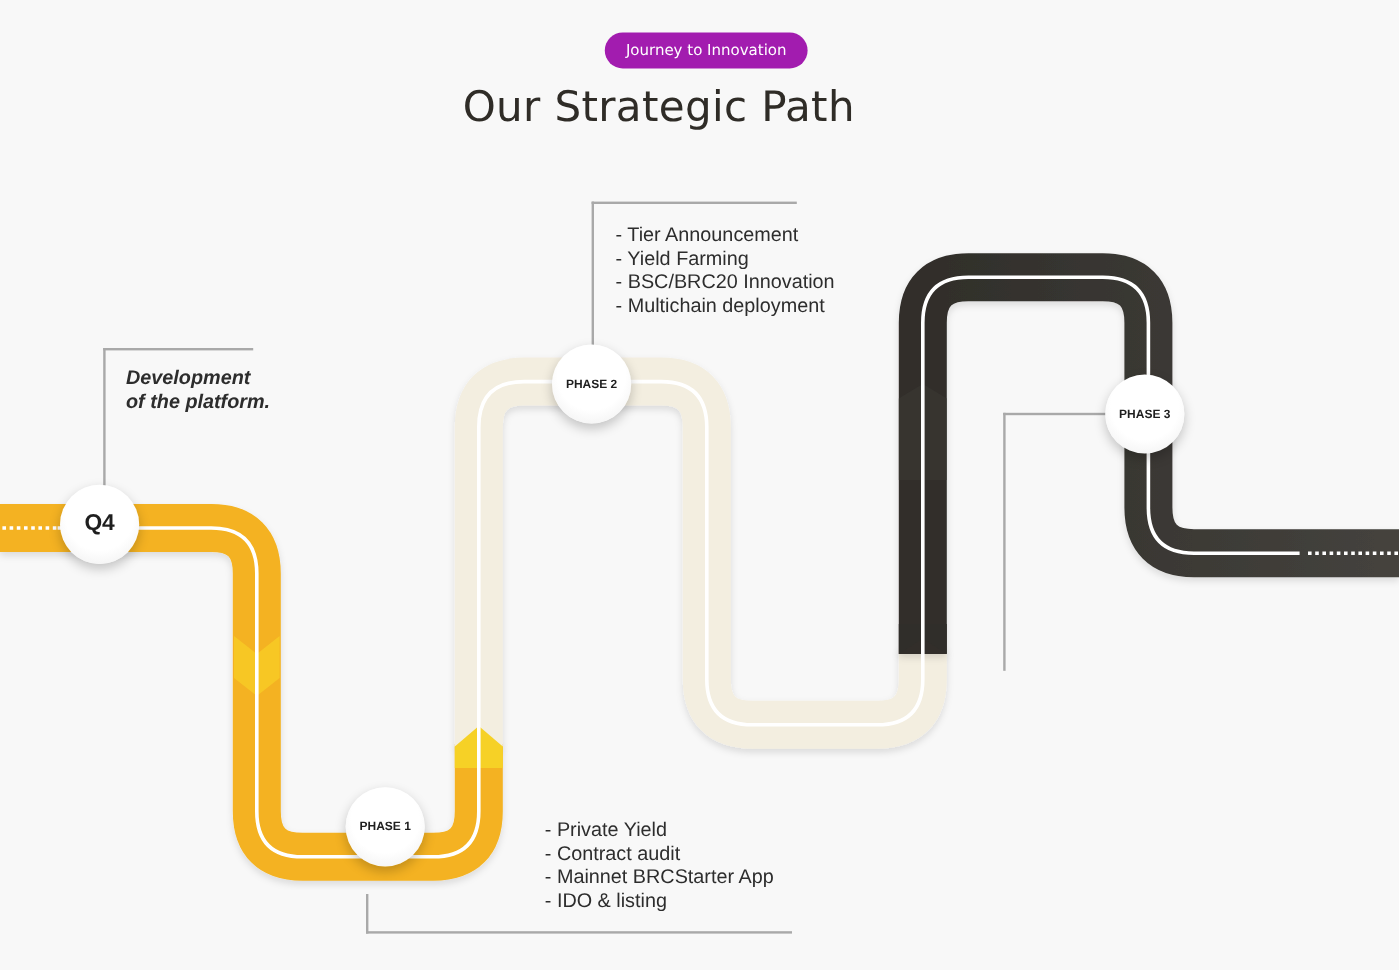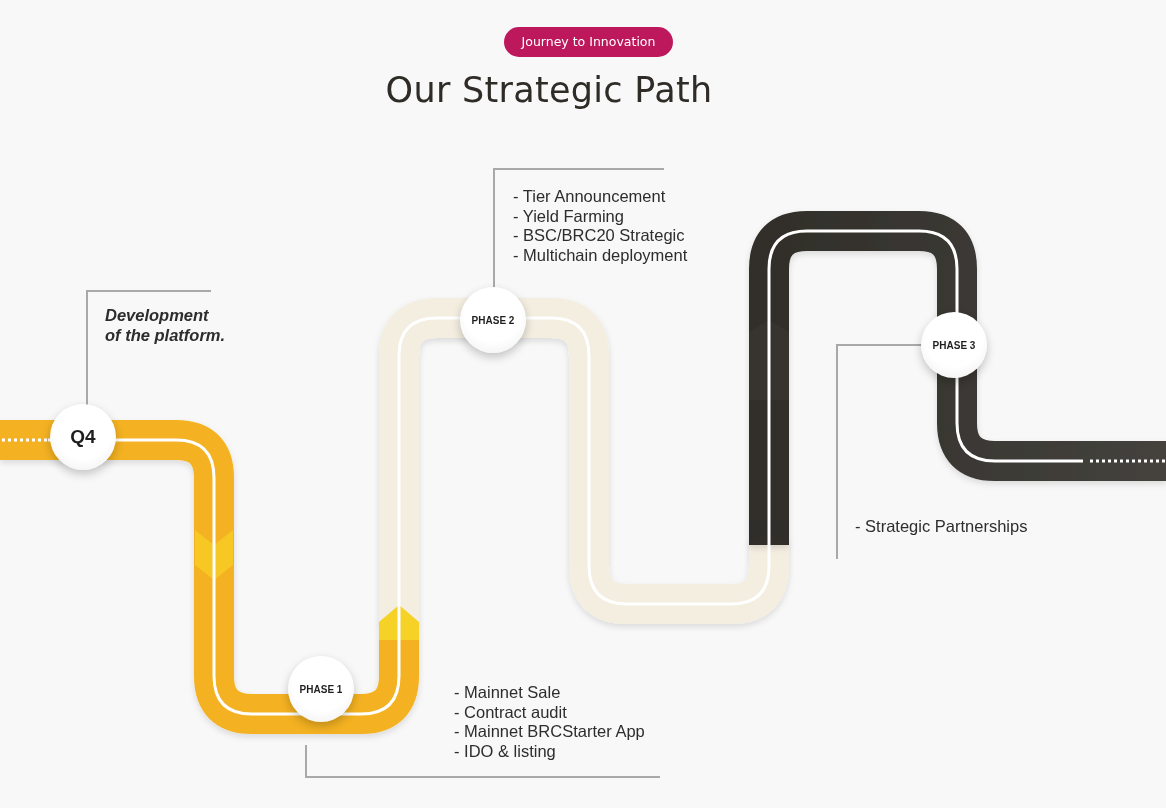--- a/index.html
+++ b/index.html
@@ -1,17 +1,17 @@
 <!DOCTYPE html>
 <html><head>
 <meta charset="utf-8">
 <style>
   html, body { margin:0; padding:0; }
   body { width:1166px; height:808px; background:#f8f8f8; position:relative; overflow:hidden; font-family:"Liberation Sans", sans-serif; }
-  .pill { position:absolute; left:504px; top:27px; width:169px; height:30px; border-radius:15px; background:#be185d; color:#fff; font-family:"DejaVu Sans", sans-serif; font-size:12.5px; line-height:30px; text-align:center; }
+  .pill { position:absolute; left:504px; top:27px; width:169px; height:30px; border-radius:15px; background:#a21caf; color:#fff; font-family:"DejaVu Sans", sans-serif; font-size:12.5px; line-height:30px; text-align:center; }
   .title { position:absolute; left:0; width:1098px; top:70px; text-align:center; font-family:"DejaVu Sans", sans-serif; font-size:35px; color:#2f2c27; letter-spacing:0.3px; }
   svg.track { position:absolute; left:0; top:0; }
   .node { position:absolute; width:66px; height:66px; border-radius:50%; background:radial-gradient(circle at 50% 40%, #ffffff 55%, #ececec 100%); box-shadow:0 4px 10px rgba(0,0,0,0.22); display:flex; align-items:center; justify-content:center; font-weight:bold; color:#1f1f1f; font-size:10px; }
   .node.q4 { font-size:19px; }
   .leader { position:absolute; border-color:#a9a9a9; border-style:solid; border-width:0; }
   .note { position:absolute; color:#2d2d2d; font-size:16.5px; line-height:19.7px; }
   .note.bold { font-weight:bold; line-height:19.5px;font-style:italic; }
   .note div { white-space:nowrap; }
 </style>
 </head>
@@ -59,28 +59,27 @@
 <div class="node" style="left:272px; top:656px;margin-left:16px;">PHASE 1</div>
 <div class="node" style="left:460px; top:287px;">PHASE 2</div>
 <div class="node" style="left:921px; top:312px;">PHASE 3</div>
 
 <div class="note bold" style="left:105px; top:306px;">
   <div>Development</div>
   <div>of the platform.</div>
 </div>
 
 <div class="note" style="left:454px; top:683px;">
-  <div>- Mainnet Sale</div>
+  <div>- Private Yield</div>
   <div>- Contract audit</div>
   <div>- Mainnet BRCStarter App</div>
   <div>- IDO &amp; listing</div>
 </div>
 
 <div class="note" style="left:513px; top:187px;">
   <div>- Tier Announcement</div>
   <div>- Yield Farming</div>
-  <div>- BSC/BRC20 Strategic</div>
+  <div>- BSC/BRC20 Innovation</div>
   <div>- Multichain deployment</div>
 </div>
 
 <div class="note" style="left:855px; top:517px;">
-  <div>- Strategic Partnerships</div>
 </div>
 
 </body></html>

